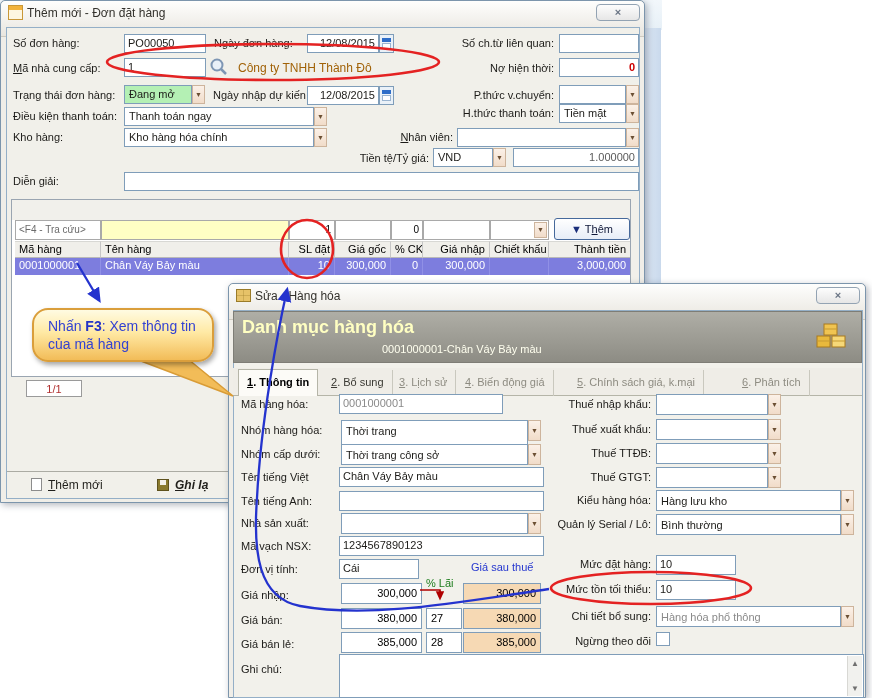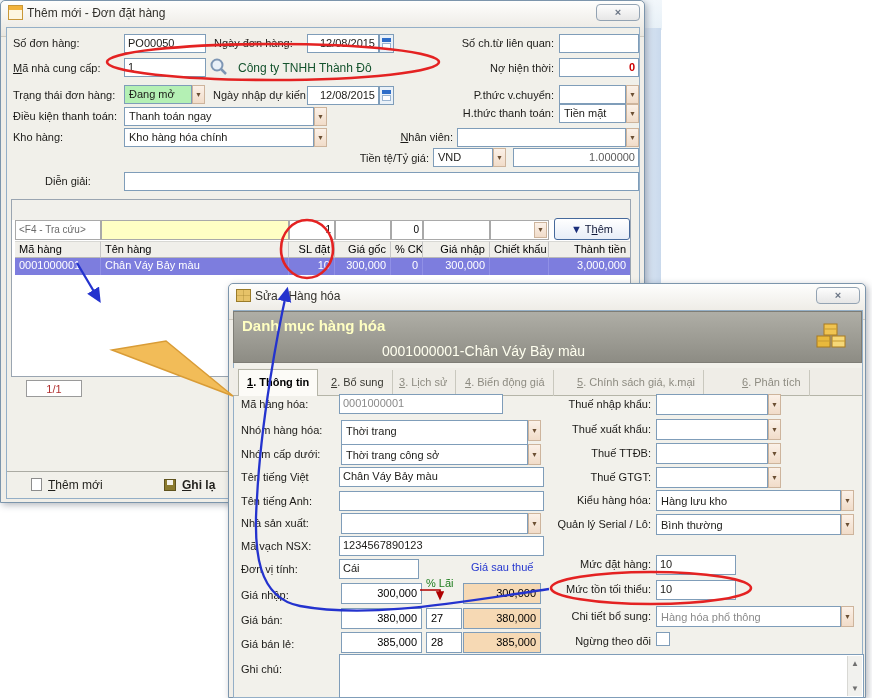--- a/index.html
+++ b/index.html
@@ -40,22 +40,22 @@
 
   
   .sep { position:absolute; left:6px; top:470px; width:632px; height:1px; background:#ABABA3; }
   .toolbtn { position:absolute; top:477px; font-size:12px; color:#201F1B; white-space:nowrap; }
   .newicon { display:inline-block; width:11px; height:13px; background:#fff; border:1px solid #8C8C8C; vertical-align:-2px; margin-right:6px; }
   .saveicon { display:inline-block; width:12px; height:12px; background:#8A7A2E; border:1px solid #5E521D; vertical-align:-2px; margin-right:6px; position:relative; }
   .saveicon::after { content:""; position:absolute; left:2px; top:0; width:6px; height:5px; background:#F4F2EA; }
 
   
   .hdrbar { position:absolute; left:4px; top:27px; width:629px; height:52px; background:linear-gradient(#AFAEA6,#8D8C84); border:1px solid #7E7D76; }
-  .hdrtitle { position:absolute; left:8px; top:5px; font-size:15px; font-weight:bold; color:#FFFFC2; }
-  .hdrsub { position:absolute; left:148px; top:31px; font-size:14px; color:#FFFFEF; }
+  .hdrtitle { position:absolute; left:8px; top:5px; font-size:18px; font-weight:bold; color:#FFFFC2; }
+  .hdrsub { position:absolute; left:148px; top:31px; font-size:11px; color:#FFFFEF; }
   .tabstrip { position:absolute; left:4px; top:84px; width:629px; height:28px; background:#EFEDE7; border-bottom:1px solid #B5B5A8; }
   .tab { position:absolute; top:2px; height:26px; font-size:11px; padding:6px 8px 0 8px; white-space:nowrap; color:#8E8C82; border-right:1px solid #C9C8BE; }
   .tab.on { background:#FCFBF7; border:1px solid #B5B5A8; border-bottom:none; font-weight:bold; color:#000; top:1px; height:27px; }
   .tab.en { color:#3A3933; }
   .peach { position:absolute; height:21px; border:1px solid #7F9DB9; background:#F6D9B4; font-size:11px; padding:3px 4px 0 4px; text-align:right; }
   .pctbox { position:absolute; height:21px; border:1px solid #7F9DB9; background:#fff; font-size:11px; padding:3px 4px 0 4px; }
   .chk { position:absolute; width:14px; height:14px; border:1px solid #7F9DB9; background:#fff; }
   .memo { position:absolute; border:1px solid #7F9DB9; background:#fff; }
   .vscroll { position:absolute; right:1px; top:1px; bottom:1px; width:15px; background:#F1F1EE; border-left:1px solid #D8D8D4; font-size:8px; color:#707070; text-align:center; }
   .vscroll .up { position:absolute; top:3px; left:0; right:0; }
@@ -106,21 +106,21 @@
       </div>
     <span class="lbl lbl-r" style="left:433px;top:36px;width:120px;">Số ch.từ liên quan:</span>
     <div class="inp" style="left:558px;top:33px;width:80px;"></div>
 
     <span class="lbl" style="left:12px;top:61px;"><span class="u">M</span><span>ã nhà cung cấp:</span></span>
     <div class="inp" style="left:123px;top:57px;width:82px;"><span>1</span></div>
     <svg style="position:absolute;left:208px;top:56px;" width="20" height="20">
         <circle cx="8" cy="8" r="5.5" fill="#E9F0F8" stroke="#7E96B4" stroke-width="2"></circle>
         <line x1="12" y1="12" x2="17" y2="17" stroke="#7E96B4" stroke-width="2.5"></line>
       </svg>
-    <span class="lbl" style="left:237px;top:60px;font-size:12px;color:#14532d;">Công ty TNHH Thành Đô</span>
+    <span class="lbl" style="left:237px;top:60px;font-size:12px;color:#a16207;">Công ty TNHH Thành Đô</span>
     <span class="lbl lbl-r" style="left:433px;top:61px;width:120px;">Nợ hiện thời:</span>
     <div class="inp numtxt" style="left:558px;top:57px;width:80px;color:#CC0000;font-weight:bold;"><span>0</span></div>
 
     <span class="lbl" style="left:12px;top:88px;">Trạng thái đơn hàng:</span>
     <div class="combo" style="left:123px;top:84px;width:68px;background:#B4F0B4;"><span>Đang mở</span></div>
     <div class="dd" style="left:191px;top:84px;">▼</div>
     <span class="lbl" style="left:212px;top:88px;">Ngày nhập dự kiến:</span>
     <div class="inp numtxt" style="left:306px;top:85px;width:72px;"><span>12/08/2015</span></div>
     <div class="calbtn" style="left:378px;top:85px;">
         <div class="top"></div>
@@ -142,21 +142,21 @@
     <div class="dd" style="left:313px;top:127px;">▼</div>
     <span class="lbl lbl-r" style="left:360px;top:130px;width:92px;"><span class="u">N</span><span>hân viên:</span></span>
     <div class="combo" style="left:456px;top:127px;width:169px;"></div>
     <div class="dd" style="left:625px;top:127px;">▼</div>
 
     <span class="lbl lbl-r" style="left:330px;top:151px;width:98px;">Tiền tệ/Tỷ giá:</span>
     <div class="combo" style="left:432px;top:147px;width:60px;"><span>VND</span></div>
     <div class="dd" style="left:492px;top:147px;">▼</div>
     <div class="inp numtxt" style="left:512px;top:147px;width:126px;color:#5A5A5A;"><span>1.000000</span></div>
 
-    <span class="lbl" style="left:12px;top:174px;margin-left:32px;">Diễn giải:</span>
+    <span class="lbl" style="left:12px;top:174px;">Diễn giải:</span>
     <div class="inp" style="left:123px;top:171px;width:515px;"></div>
 
     <div class="gridbox">
       <div class="gridtop"></div>
 
       <div class="fcell" style="left:3px;width:86px;color:#6B6B6B;">&lt;F4 - Tra cứu&gt;</div>
       <div class="fcell" style="left:89px;width:188px;background:#FFFFC4;"></div>
       <div class="fcell numtxt" style="left:277px;width:46px;text-align:right;">1</div>
       <div class="fcell" style="left:323px;width:56px;"></div>
       <div class="fcell numtxt" style="left:379px;width:32px;text-align:right;">0</div>
@@ -181,21 +181,21 @@
       <div class="rcell numtxt" style="left:379px;width:32px;text-align:right;">0</div>
       <div class="rcell numtxt" style="left:411px;width:67px;text-align:right;">300,000</div>
       <div class="rcell" style="left:478px;width:59px;"></div>
       <div class="rcell numtxt" style="left:537px;width:81px;text-align:right;border-right:none;">3,000,000</div>
     </div>
 
     <div class="pager">1/1</div>
 
     <div class="sep"></div>
     <div class="toolbtn" style="left:30px;"><span class="newicon"></span><span class="u">T</span><span>hêm mới</span></div>
-    <div class="toolbtn" style="left:163px;font-weight:bold;"><span class="saveicon"></span><span class="u">G</span><span>hi lạ</span></div>
+    <div class="toolbtn" style="left:156px;font-weight:bold;font-style:italic;"><span class="saveicon"></span><span class="u">G</span><span>hi lạ</span></div>
   </div>
 
   <div class="win" style="left:228px;top:283px;width:638px;height:415px;z-index:2;border-radius:5px 5px 0 0;">
     <div class="titlebar">
       <div class="grdicon"></div>
       <span class="title">Sửa - Hàng hóa</span>
     </div>
     <div class="closebtn" style="left:587px;top:3px;"><span>×</span></div>
     <div class="panel" style="left:4px;top:26px;width:630px;height:388px;background:#F2F1EB;"></div>
 
@@ -293,20 +293,23 @@
     <div class="combo" style="left:427px;top:322px;width:185px;height:21px;padding-top:4px;color:#8A8A8A;"><span>Hàng hóa phổ thông</span></div>
     <div class="dd" style="left:612px;top:322px;height:21px;line-height:19px;">▼</div>
     <span class="lbl lbl-r" style="left:268px;top:351px;width:154px;">Ngừng theo dõi</span>
     <div class="chk" style="left:427px;top:348px;"></div>
   </div>
 
   <svg class="tail" width="872" height="698">
     <polygon points="112,350 166,341 233,396" fill="#F2BC58" stroke="#D99C36" stroke-width="1.5"></polygon>
   </svg>
 
+  <div class="callout">
+    <span>Nhấn </span><b>F3</b><span>: Xem thông tin của mã hàng</span>
+  </div>
 
   <svg class="anno" width="872" height="698">
     <defs>
       <marker id="ab" markerWidth="9" markerHeight="9" refX="5" refY="3" orient="auto">
           <path d="M0,0 L6.5,3 L0,6 Z" fill="#2433CE"></path>
         </marker>
       <marker id="ar" markerWidth="8" markerHeight="8" refX="4" refY="2.5" orient="auto">
           <path d="M0,0 L5.5,2.5 L0,5 Z" fill="#B00000"></path>
         </marker>
     </defs>

